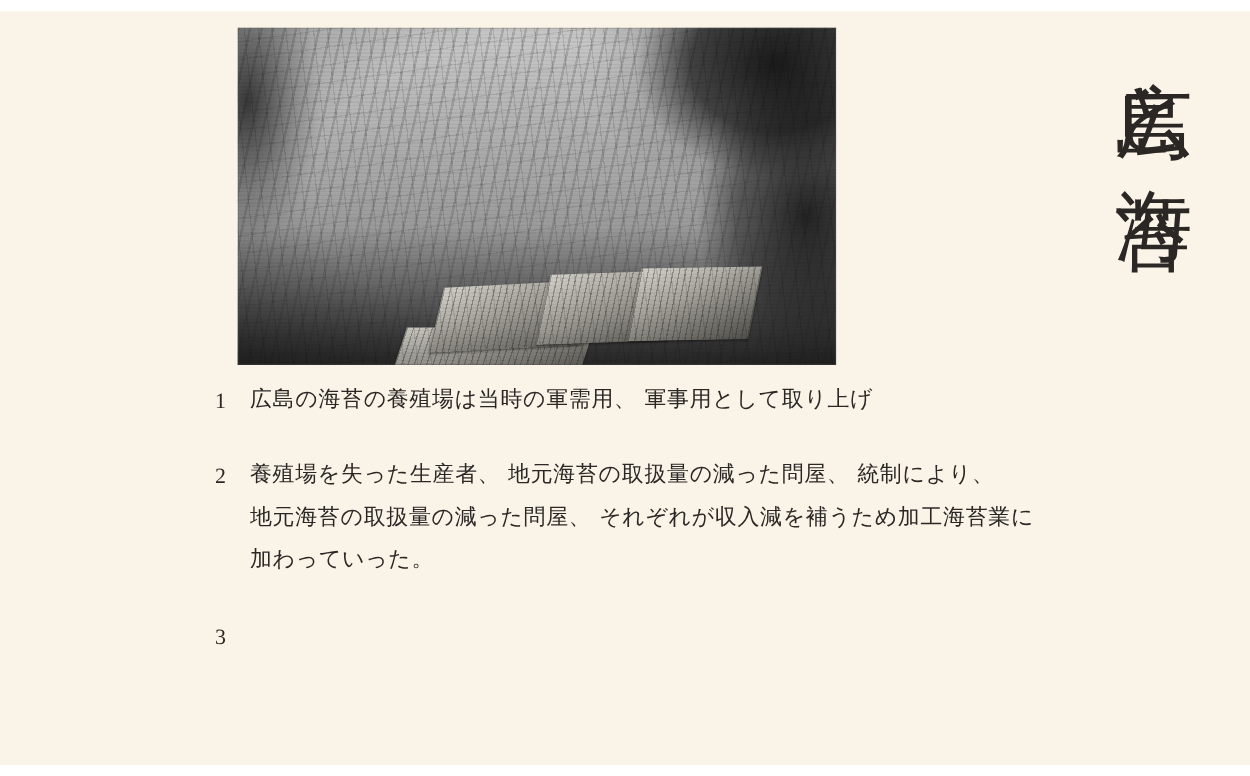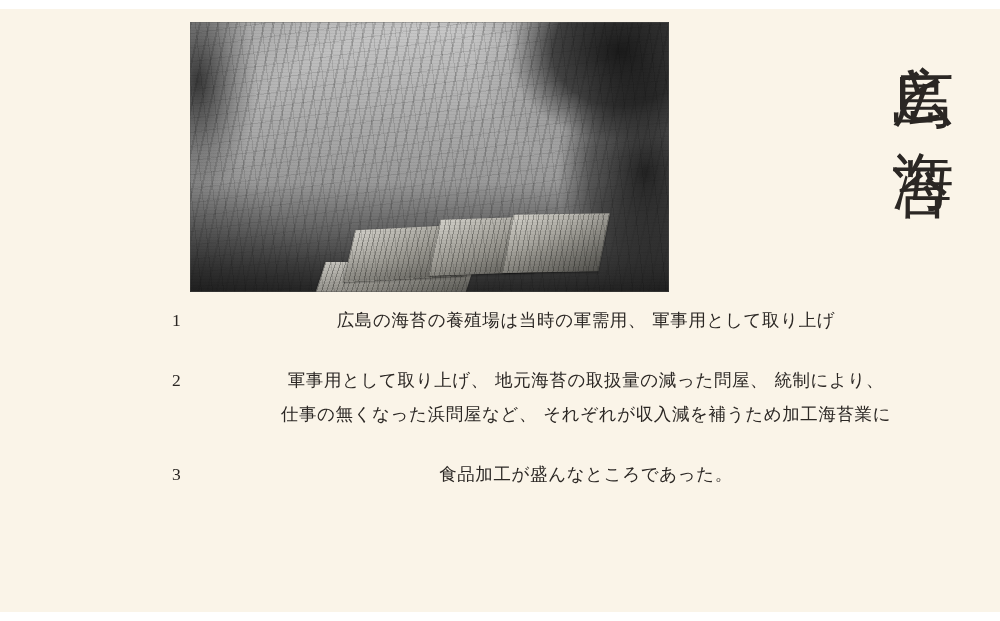--- a/index.html
+++ b/index.html
@@ -137,21 +137,20 @@
   .item-lines {
     flex: 1 1 auto;
   }
   .line {
     font-size: 17.5px;
     color: #2b2724;
     line-height: 1.95;
     letter-spacing: 0.6px;
     white-space: nowrap;
     font-family: "DejaVu Serif", "Liberation Serif", serif;
-    text-align: center;
   }
 </style>
 </head>
 <body>
 
 <div class="slide">
 
   <div class="bar-top"></div>
   <div class="bar-bottom"></div>
 
@@ -181,26 +180,26 @@
     <div class="item">
       <div class="item-num">1</div>
       <div class="item-lines">
         <div class="line">広島の海苔の養殖場は当時の軍需用、 軍事用として取り上げ</div>
       </div>
     </div>
 
     <div class="item">
       <div class="item-num">2</div>
       <div class="item-lines">
-        <div class="line">軍事用として取り上げ、 地元海苔の取扱量の減った問屋、 統制により、</div>
-        <div class="line">仕事の無くなった浜問屋など、 それぞれが収入減を補うため加工海苔業に</div>
+        <div class="line">養殖場を失った生産者、 地元海苔の取扱量の減った問屋、 統制により、</div>
+        <div class="line">地元海苔の取扱量の減った問屋、 それぞれが収入減を補うため加工海苔業に</div>
+        <div class="line">加わっていった。</div>
       </div>
     </div>
 
     <div class="item">
       <div class="item-num">3</div>
       <div class="item-lines">
-        <div class="line">食品加工が盛んなところであった。</div>
       </div>
     </div>
 
   </div>
 </div>
 
 </body></html>

